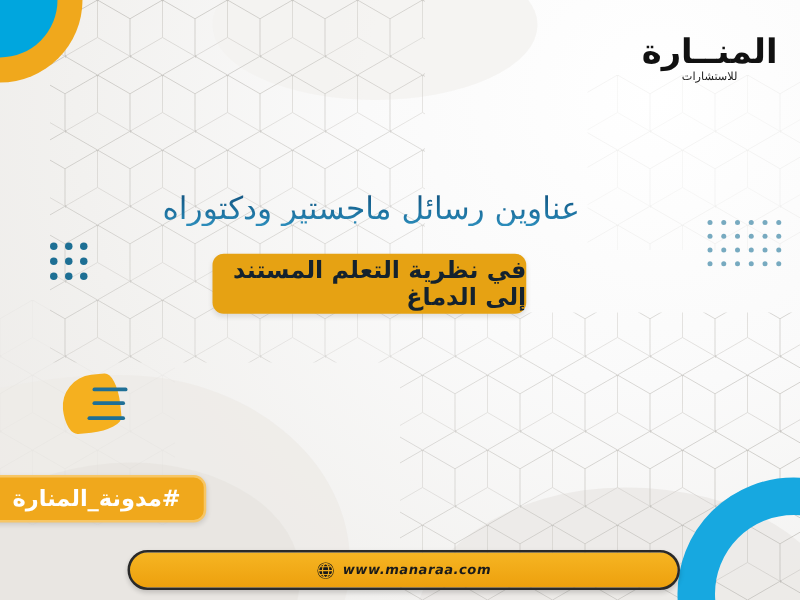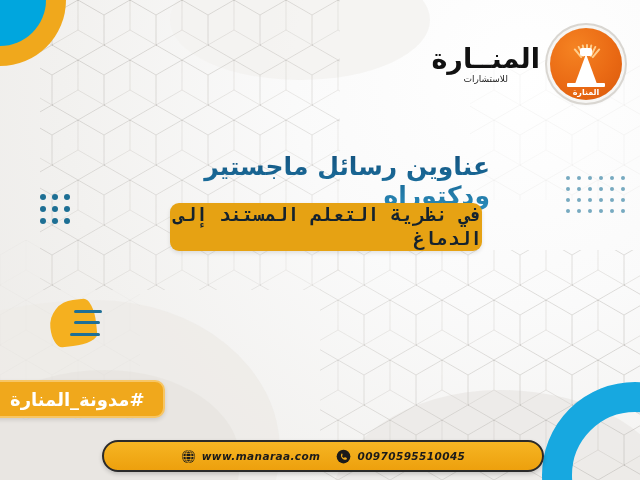--- a/index.html
+++ b/index.html
@@ -93,32 +93,31 @@
   }
   .lcap{position:absolute;left:50%;top:20px;transform:translateX(-50%);
         width:12px;height:8px;background:#fff;border-radius:2px;}
   .lbase{position:absolute;left:50%;top:55px;transform:translateX(-50%);
          width:38px;height:4px;background:#fff;border-radius:1px;}
   .lword{position:absolute;left:50%;top:60px;transform:translateX(-50%);
          font-size:8px;color:#fff;font-weight:bold;white-space:nowrap;}
 
   
   .headline{
-    position:absolute;right:150px;top:152px;width:360px;text-align:right;direction:rtl;
-    font-size:25px;font-weight:bold;letter-spacing:0px;
+    position:absolute;right:150px;top:152px;width:360px;text-align:left;direction:rtl;
+    font-size:25px;font-weight:normal;letter-spacing:0px;
     background:linear-gradient(180deg,#13527e 0%,#1b6e9c 55%,#2d8ebc 100%);
     -webkit-background-clip:text;background-clip:text;color:transparent;
     font-family:"DejaVu Sans","Liberation Sans",sans-serif;
   }
   .subbox{
-    position:absolute;left:170px;top:203px;width:312px;height:48px;
+    position:absolute;left:170px;top:203px;width:251px;height:48px;
     background:#e6a213;border-radius:9px;
-    display:flex;align-items:flex-start;justify-content:center;direction:rtl;
+    display:flex;align-items:center;justify-content:center;direction:rtl;
     box-shadow:0 2px 4px rgba(0,0,0,.10);
-    font-family:Liberation Mono, monospace;
   }
   .subbox span{
     font-size:19px;font-weight:bold;color:#14222e;letter-spacing:0px;
   }
 
   
   .hashtag{
     position:absolute;left:-14px;top:380px;height:34px;padding:0 18px 0 22px;
     background:#f0a81c;border:2px solid #f7c665;border-radius:10px;
     display:flex;align-items:center;direction:rtl;
@@ -221,33 +220,20 @@
       <span></span>
       <span></span>
   </div>
 
   <div class="leaf"></div>
   <div class="dash d1"></div>
   <div class="dash d2"></div>
   <div class="dash d3"></div>
 
   <div class="logo-wrap">
-    <div class="logo-badge">
-      <div class="beam" style="transform:rotate(-40deg)"></div>
-      <div class="beam" style="transform:rotate(-26deg)"></div>
-      <div class="beam" style="transform:rotate(-13deg)"></div>
-      <div class="beam" style="transform:rotate(0deg)"></div>
-      <div class="beam" style="transform:rotate(13deg)"></div>
-      <div class="beam" style="transform:rotate(26deg)"></div>
-      <div class="beam" style="transform:rotate(40deg)"></div>
-      <div class="lcap"></div>
-      <div class="lhouse"></div>
-      <div class="lbase"></div>
-      <div class="lword">المنارة</div>
-    </div>
     <div class="logo-text">
       <div class="logo-name">المنــارة</div>
       <div class="logo-sub">للاستشارات</div>
     </div>
   </div>
 
   <div class="headline">عناوين رسائل ماجستير ودكتوراه</div>
 
   <div class="subbox">
     <span>في نظرية التعلم المستند إلى الدماغ</span>
@@ -265,23 +251,16 @@
         <circle cx="12" cy="12" r="9" fill="none" stroke="#f3ad1b" stroke-width="1.4"></circle>
         <ellipse cx="12" cy="12" rx="4" ry="9" fill="none" stroke="#f3ad1b" stroke-width="1.4"></ellipse>
         <line x1="3" y1="12" x2="21" y2="12" stroke="#f3ad1b" stroke-width="1.4"></line>
         <line x1="4.5" y1="7" x2="19.5" y2="7" stroke="#f3ad1b" stroke-width="1.2"></line>
         <line x1="4.5" y1="17" x2="19.5" y2="17" stroke="#f3ad1b" stroke-width="1.2"></line>
       </svg>
       <span class="ftext">www.manaraa.com</span>
     </div>
 
 
-    <div class="fitem">
-      <svg class="ficon" viewBox="0 0 24 24">
-        <circle cx="12" cy="12" r="11" fill="#1a1a1a"></circle>
-        <path d="M8.6 6.4c.6 0 1 .2 1.3.9l.7 1.7c.2.5.1.8-.2 1.1l-.7.7c-.2.2-.2.4-.1.6.6 1.2 1.6 2.2 2.8 2.8.2.1.4.1.6-.1l.7-.7c.3-.3.6-.4 1.1-.2l1.7.7c.7.3.9.7.9 1.3 0 1.1-1 2-2.2 2-3.9 0-7.3-3.4-7.3-7.3 0-1.2.9-2.2 2-2.2z" fill="#f3ad1b"></path>
-      </svg>
-      <span class="ftext">00970595510045</span>
-    </div>
 
   </div>
 
 </div>
 
 </body></html>

